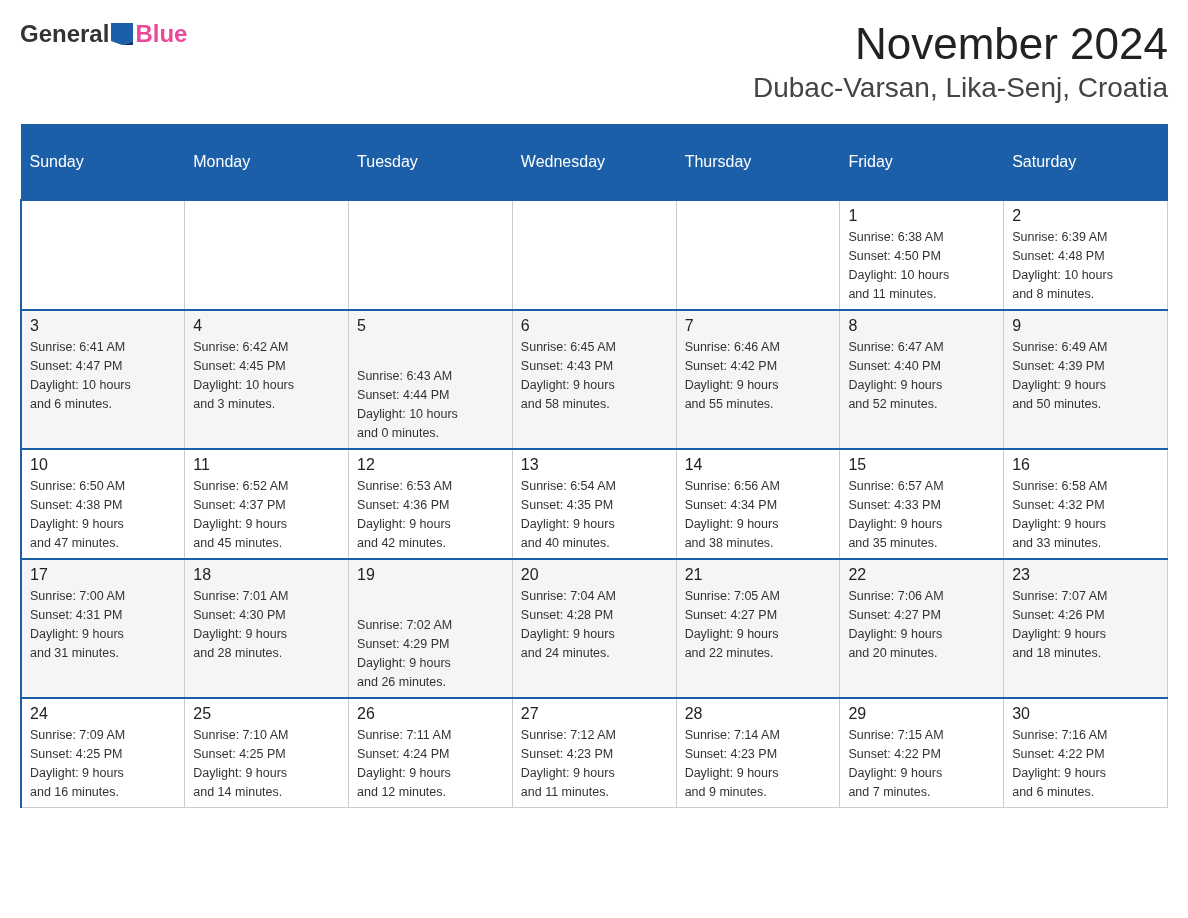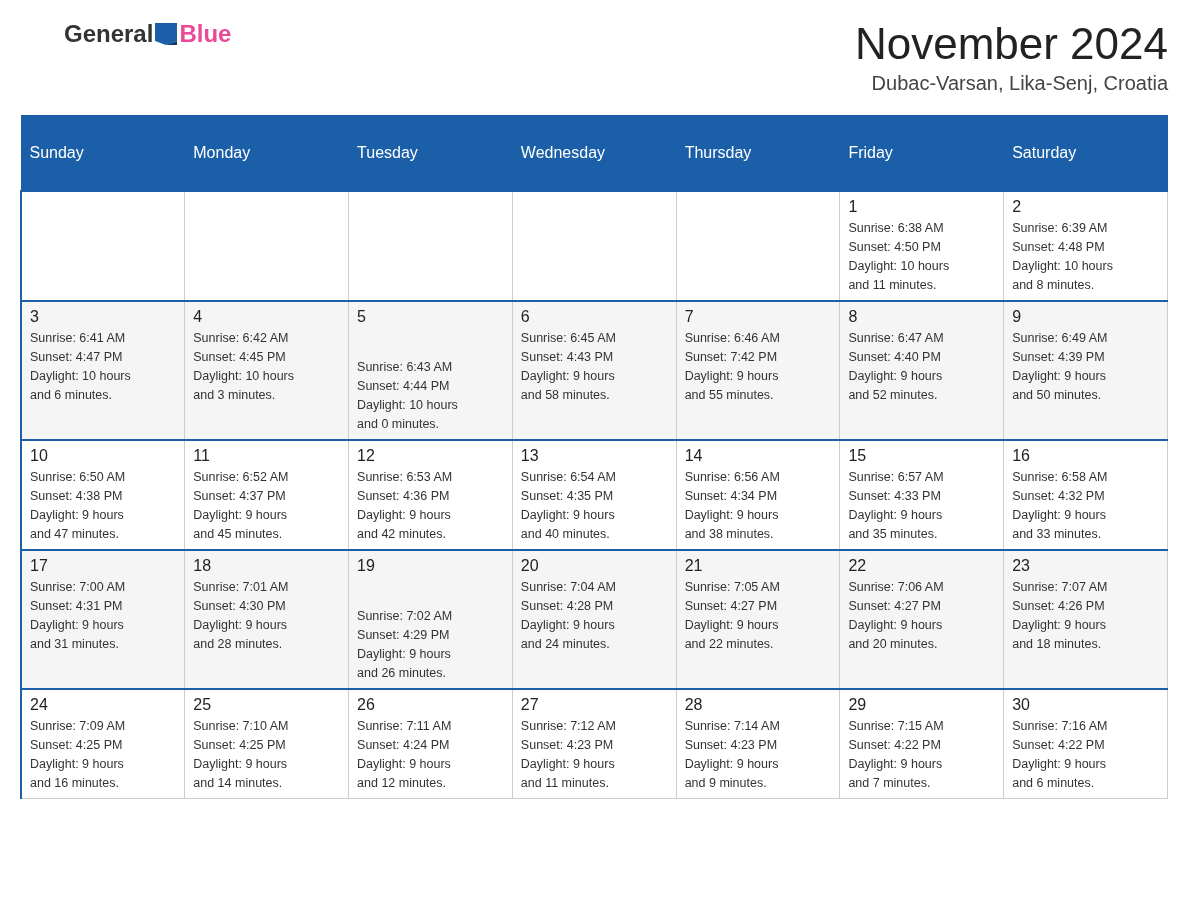--- a/index.html
+++ b/index.html
@@ -13,33 +13,32 @@
     .header {
       display: flex;
       justify-content: space-between;
       align-items: flex-start;
       margin-bottom: 20px;
     }
     .logo {
       display: flex;
       align-items: center;
       gap: 2px;
-      margin-left: 44px;
     }
     .title-area {
       text-align: right;
     }
     .month-title {
       font-size: 44px;
       font-weight: normal;
       color: #222;
       line-height: 1.1;
     }
     .location-title {
-      font-size: 20px;
+      font-size: 28px;
       color: #444;
       margin-top: 4px;
     }
     .calendar {
       width: 100%;
       border-collapse: collapse;
       border: 1px solid #aaa;
     }
     .calendar th {
       background-color: #1a5fa8;
@@ -171,21 +170,21 @@
         <td>
           <div class="day-number">6</div>
           <div class="day-info" style="white-space: pre-line;">Sunrise: 6:45 AM
 Sunset: 4:43 PM
 Daylight: 9 hours
 and 58 minutes.</div>
         </td>
         <td>
           <div class="day-number">7</div>
           <div class="day-info" style="white-space: pre-line;">Sunrise: 6:46 AM
-Sunset: 7:42 PM
+Sunset: 4:42 PM
 Daylight: 9 hours
 and 55 minutes.</div>
         </td>
         <td>
           <div class="day-number">8</div>
           <div class="day-info" style="white-space: pre-line;">Sunrise: 6:47 AM
 Sunset: 4:40 PM
 Daylight: 9 hours
 and 52 minutes.</div>
         </td>

